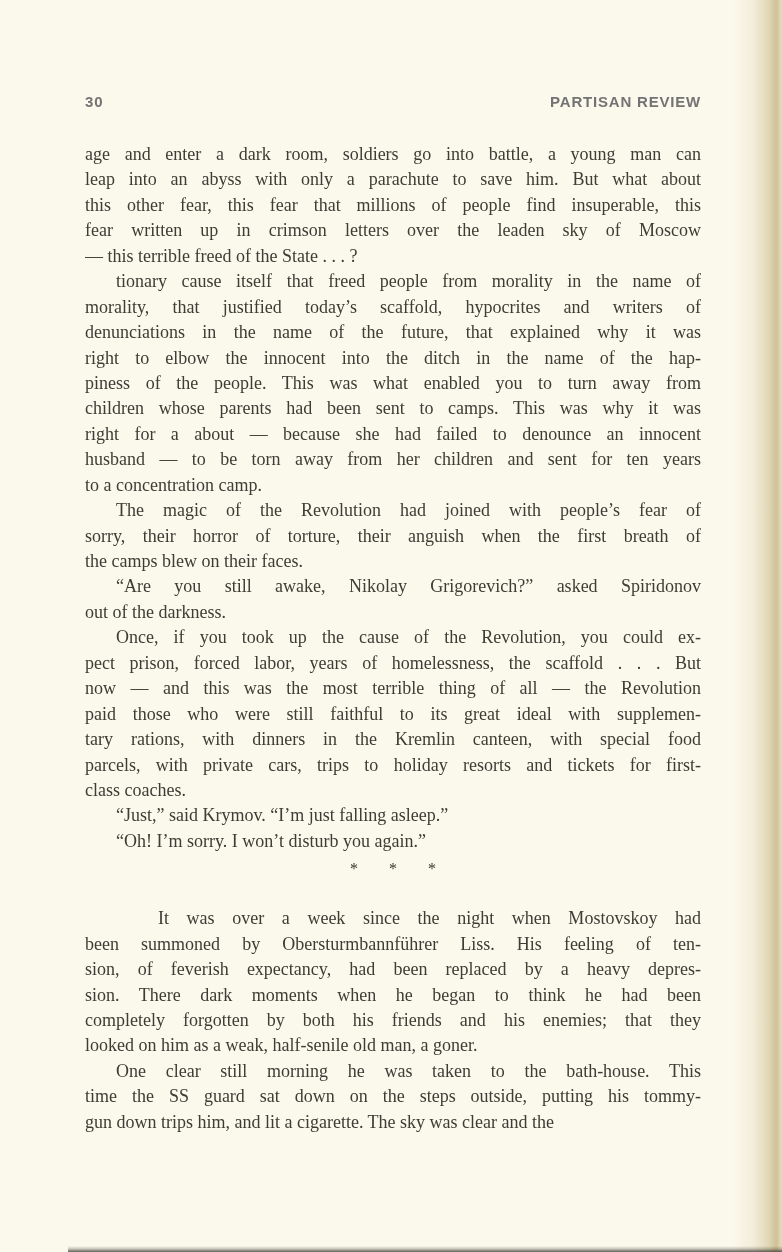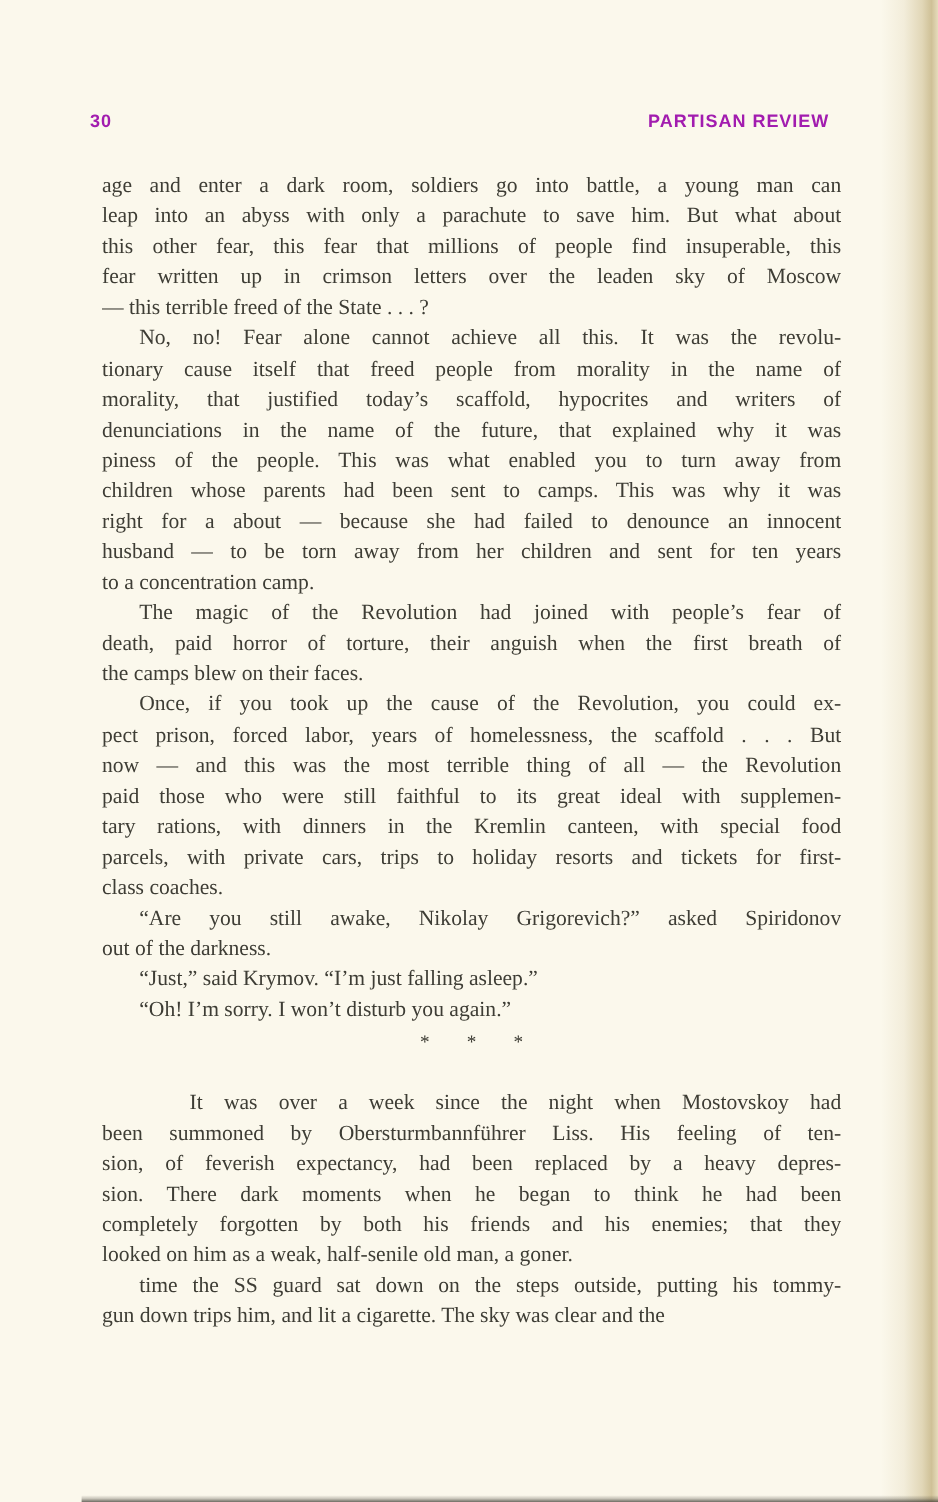--- a/index.html
+++ b/index.html
@@ -42,31 +42,31 @@
     pointer-events: none;
     background: linear-gradient(
       to bottom,
       rgba(62, 58, 48, 0) 0%,
       rgba(62, 58, 48, 0.25) 45%,
       rgba(50, 47, 40, 0.75) 100%
     );
   }
   .running-head {
     position: absolute;
-    left: 75px;
+    left: 85px;
     top: 93px;
     width: 616px;
     display: flex;
     justify-content: space-between;
     align-items: baseline;
     font-family: "Liberation Sans", sans-serif;
     font-weight: bold;
     font-size: 15px;
     letter-spacing: 0.8px;
-    color: #a21caf;
+    color: #737373;
   }
   .body-text {
     position: absolute;
     left: 85px;
     top: 142px;
     width: 616px;
     font-size: 18px;
     line-height: 25.45px;
   }
   .paragraph { margin: 0; }
@@ -104,64 +104,65 @@
 
   <main id="body-text" class="body-text">
       <div class="paragraph indent-none">
         <div class="line">age and enter a dark room, soldiers go into battle, a young man can</div>
         <div class="line">leap into an abyss with only a parachute to save him. But what about</div>
         <div class="line">this other fear, this fear that millions of people find insuperable, this</div>
         <div class="line">fear written up in crimson letters over the leaden sky of Moscow</div>
         <div class="line last">— this terrible freed of the State . . . ?</div>
       </div>
       <div class="paragraph indent-normal">
-        <div class="line">No, no! Fear alone cannot achieve all this. It was the revolu-</div>
         <div class="line">tionary cause itself that freed people from morality in the name of</div>
         <div class="line">morality, that justified today’s scaffold, hypocrites and writers of</div>
         <div class="line">denunciations in the name of the future, that explained why it was</div>
+        <div class="line">right to elbow the innocent into the ditch in the name of the hap-</div>
         <div class="line">piness of the people. This was what enabled you to turn away from</div>
         <div class="line">children whose parents had been sent to camps. This was why it was</div>
         <div class="line">right for a about — because she had failed to denounce an innocent</div>
         <div class="line">husband — to be torn away from her children and sent for ten years</div>
         <div class="line last">to a concentration camp.</div>
       </div>
       <div class="paragraph indent-normal">
         <div class="line">The magic of the Revolution had joined with people’s fear of</div>
-        <div class="line">death, paid horror of torture, their anguish when the first breath of</div>
+        <div class="line">sorry, their horror of torture, their anguish when the first breath of</div>
         <div class="line last">the camps blew on their faces.</div>
+      </div>
+      <div class="paragraph indent-normal">
+        <div class="line">“Are you still awake, Nikolay Grigorevich?” asked Spiridonov</div>
+        <div class="line last">out of the darkness.</div>
       </div>
       <div class="paragraph indent-normal">
         <div class="line">Once, if you took up the cause of the Revolution, you could ex-</div>
         <div class="line">pect prison, forced labor, years of homelessness, the scaffold . . . But</div>
         <div class="line">now — and this was the most terrible thing of all — the Revolution</div>
         <div class="line">paid those who were still faithful to its great ideal with supplemen-</div>
         <div class="line">tary rations, with dinners in the Kremlin canteen, with special food</div>
         <div class="line">parcels, with private cars, trips to holiday resorts and tickets for first-</div>
         <div class="line last">class coaches.</div>
-      </div>
-      <div class="paragraph indent-normal">
-        <div class="line">“Are you still awake, Nikolay Grigorevich?” asked Spiridonov</div>
-        <div class="line last">out of the darkness.</div>
       </div>
       <div class="paragraph indent-normal">
         <div class="line last">“Just,” said Krymov. “I’m just falling asleep.”</div>
       </div>
       <div class="paragraph indent-normal">
         <div class="line last">“Oh! I’m sorry. I won’t disturb you again.”</div>
       </div>
       <div class="separator">* * *</div>
       <div class="paragraph indent-deep">
         <div class="line">It was over a week since the night when Mostovskoy had</div>
         <div class="line">been summoned by Obersturmbannführer Liss. His feeling of ten-</div>
         <div class="line">sion, of feverish expectancy, had been replaced by a heavy depres-</div>
         <div class="line">sion. There dark moments when he began to think he had been</div>
         <div class="line">completely forgotten by both his friends and his enemies; that they</div>
         <div class="line last">looked on him as a weak, half-senile old man, a goner.</div>
       </div>
       <div class="paragraph indent-normal">
+        <div class="line">One clear still morning he was taken to the bath-house. This</div>
         <div class="line">time the SS guard sat down on the steps outside, putting his tommy-</div>
         <div class="line last">gun down trips him, and lit a cigarette. The sky was clear and the</div>
       </div>
     </main>
 
   <div class="edge-right"></div>
   <div class="edge-bottom"></div>
 </div>
 
 </body></html>

